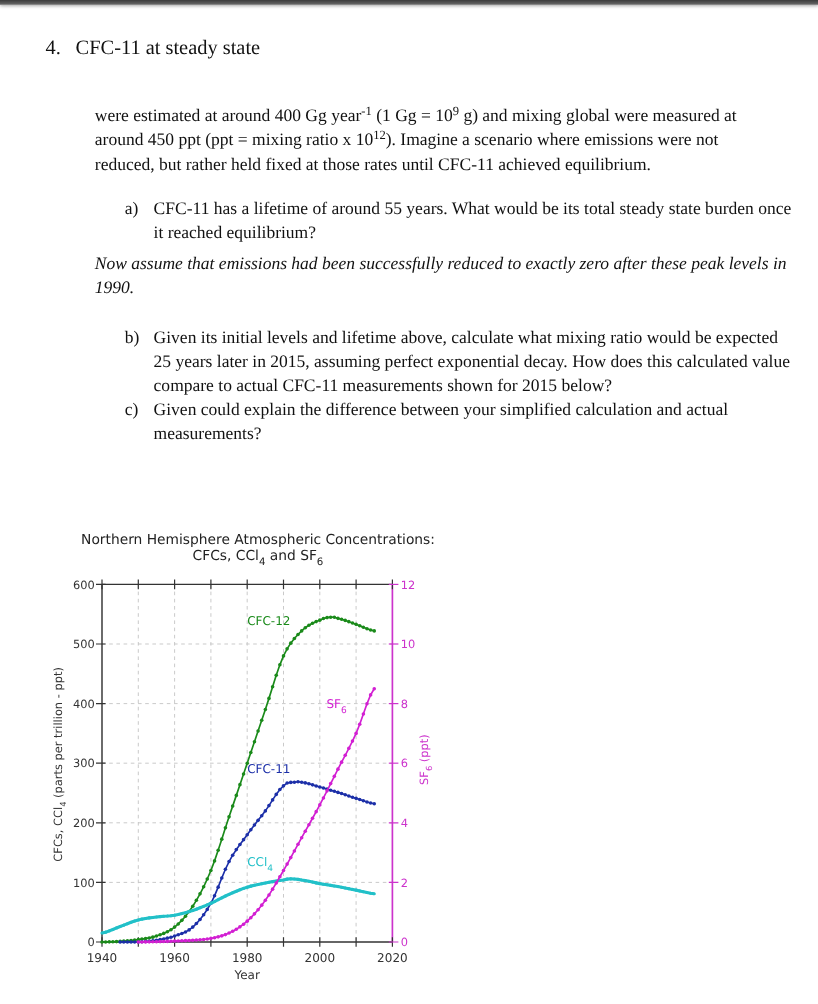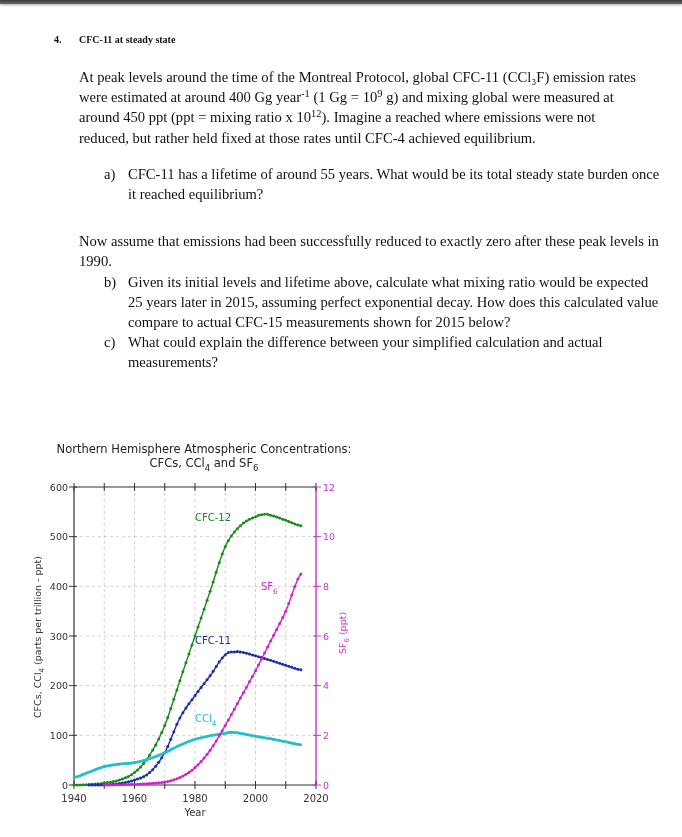--- a/index.html
+++ b/index.html
@@ -9,69 +9,69 @@
     position: relative;
     font-family: "Liberation Serif", "DejaVu Serif", serif;
     color: #111;
   }
   .topbar {
     position: absolute; left: 0; top: 0; width: 682px; height: 4px;
     background: linear-gradient(#3a3a3a, #6a6a6a);
     box-shadow: 0 1px 3px rgba(0,0,0,0.35);
   }
   .heading {
-    position: absolute; left: 54px; top: 31px;
-    font-weight: bold; font-size: 10px; line-height: 18px;
+    position: absolute; left: 38px; top: 31px;
+    font-weight: normal; font-size: 17px; line-height: 18px;
   }
   .heading .num { display: inline-block; width: 25px; }
   .para {
     position: absolute; left: 79px; width: 590px;
     font-size: 14.6px; line-height: 20.2px;
   }
   .para sup { font-size: 10.5px; line-height: 0; vertical-align: 5px; }
   .qitem {
     position: absolute; left: 104px; width: 560px;
     font-size: 14.6px; line-height: 20.2px;
   }
   .qitem .lbl { position: absolute; left: 0; top: 0; }
   .qitem .txt { display: block; margin-left: 24px; }
-  .chart-wrap { position: absolute; left: 1px; top: 0; width: 562px; height: 837px; border-radius: 10px; }
+  .chart-wrap { position: absolute; left: 12px; top: 0; width: 562px; height: 837px; border-radius: 10px; }
   svg text { font-family: "DejaVu Sans", "Liberation Sans", sans-serif; }
 </style>
 </head>
 <body>
 
 <div class="topbar"></div>
 
 <div class="heading">
   <span class="num">4.</span><span>CFC-11 at steady state</span>
 </div>
 
 <div class="para" style="top:67px;">
-  <span>At peak levels around the time of the Montreal Protocol, global CFC-11 (CCl₃F) emission rates</span><br>
+  <br>
   <span>were estimated at around 400 Gg year</span><sup>-1</sup><span> (1 Gg = 10</span><sup>9</sup><span> g) and mixing global were measured at</span><br>
-  <span>around 450 ppt (ppt = mixing ratio x 10</span><sup>12</sup><span>). Imagine a reached where emissions were not</span><br>
-  <span>reduced, but rather held fixed at those rates until CFC-4 achieved equilibrium.</span>
+  <span>around 450 ppt (ppt = mixing ratio x 10</span><sup>12</sup><span>). Imagine a scenario where emissions were not</span><br>
+  <span>reduced, but rather held fixed at those rates until CFC-11 achieved equilibrium.</span>
 </div>
 
 <div class="qitem" style="top:164px;">
   <span class="lbl">a)</span>
   <span class="txt">CFC-11 has a lifetime of around 55 years. What would be its total steady state burden once it reached equilibrium?</span>
 </div>
 
-<div class="para" style="top:231px;">Now assume that emissions had been successfully reduced to exactly zero after these peak levels in 1990.</div>
+<div class="para" style="top:210px;font-style:italic;">Now assume that emissions had been successfully reduced to exactly zero after these peak levels in 1990.</div>
 
 <div class="qitem" style="top:272px;">
   <span class="lbl">b)</span>
-  <span class="txt">Given its initial levels and lifetime above, calculate what mixing ratio would be expected 25 years later in 2015, assuming perfect exponential decay. How does this calculated value compare to actual CFC-15 measurements shown for 2015 below?</span>
+  <span class="txt">Given its initial levels and lifetime above, calculate what mixing ratio would be expected 25 years later in 2015, assuming perfect exponential decay. How does this calculated value compare to actual CFC-11 measurements shown for 2015 below?</span>
 </div>
 
 <div class="qitem" style="top:332px;">
   <span class="lbl">c)</span>
-  <span class="txt">What could explain the difference between your simplified calculation and actual measurements?</span>
+  <span class="txt">Given could explain the difference between your simplified calculation and actual measurements?</span>
 </div>
 
 <div class="chart-wrap">
 <svg id="chart-svg" width="682" height="837" xmlns="http://www.w3.org/2000/svg">
 
   <text x="203" y="453" font-size="11.5" fill="#222" text-anchor="middle">Northern Hemisphere Atmospheric Concentrations:</text>
   <text x="203" y="467" font-size="11.5" fill="#222" text-anchor="middle"><tspan>CFCs, CCl</tspan><tspan dy="4" font-size="8.5">4</tspan><tspan dy="-4"> and SF</tspan><tspan dy="4" font-size="8.5">6</tspan></text>
 
   <g id="grid">
         <line x1="103.25" x2="103.25" y1="487" y2="785" stroke="#c8c8c8" stroke-dasharray="3,3" stroke-width="0.8"></line>

